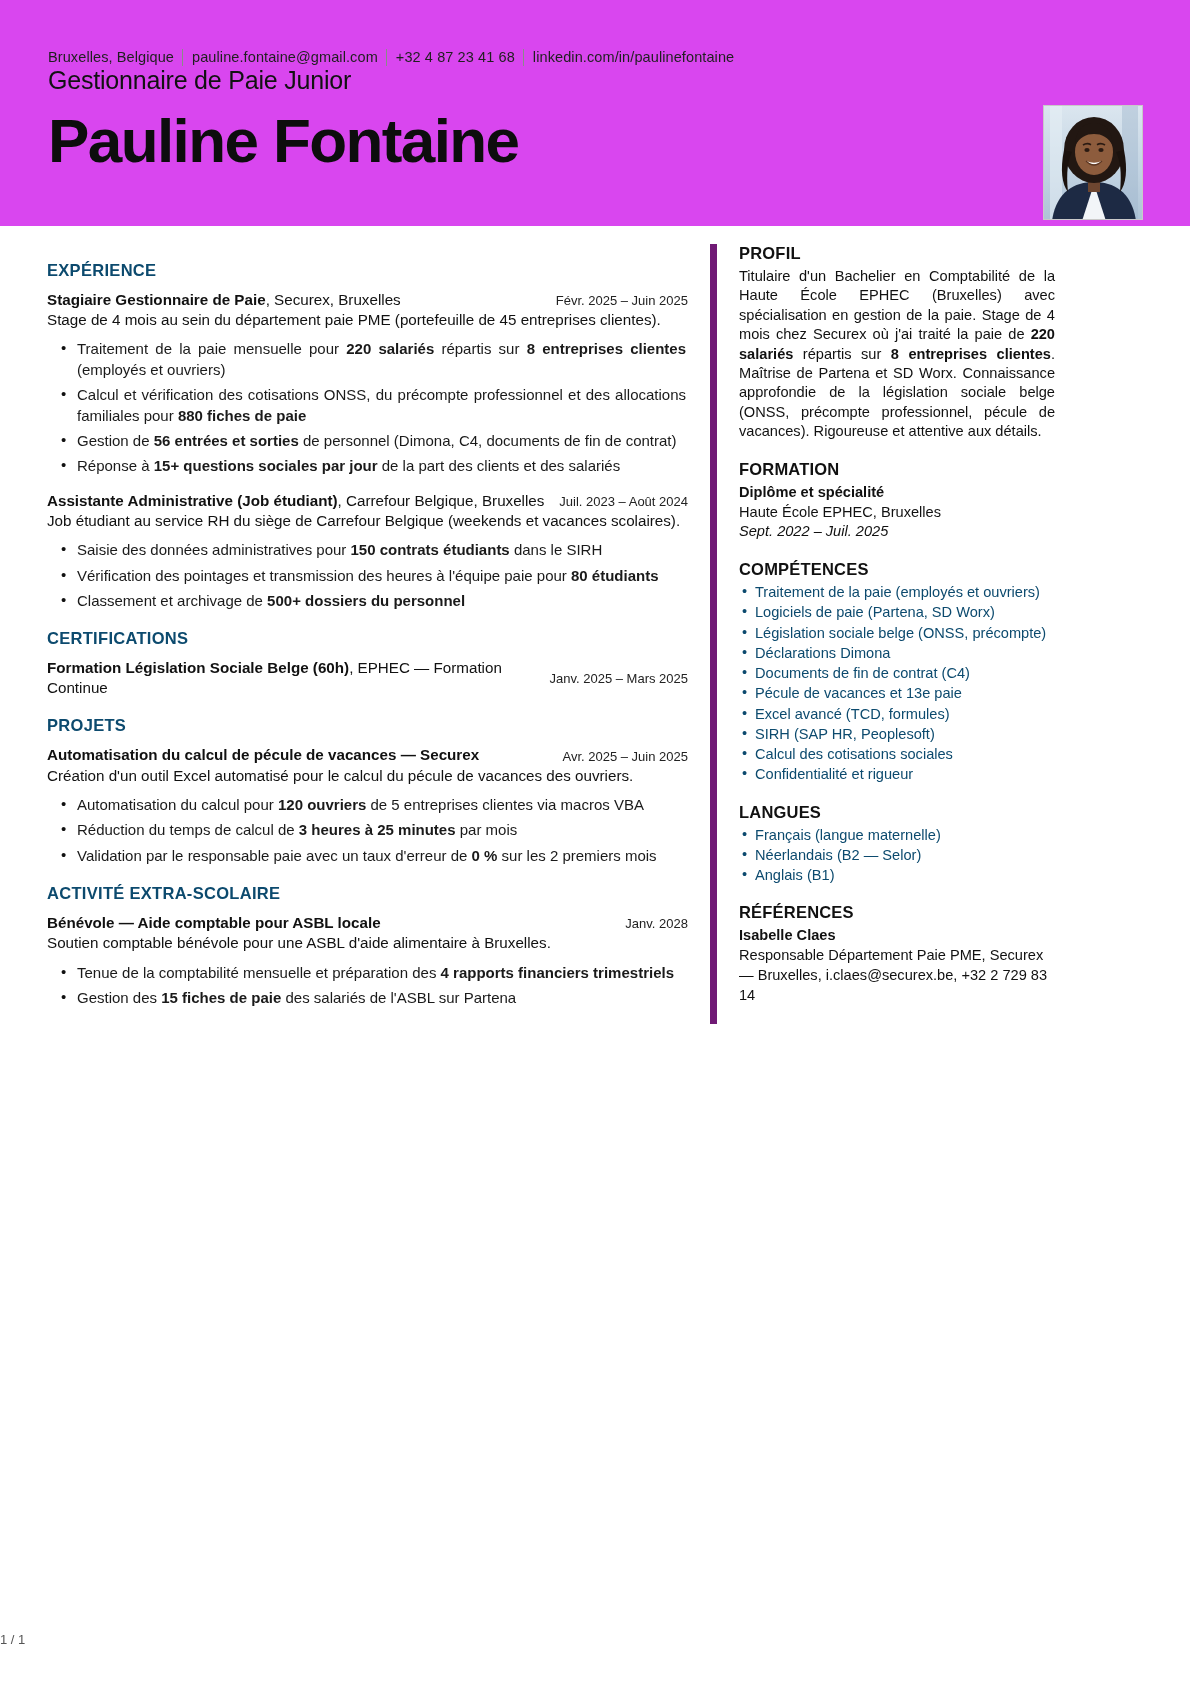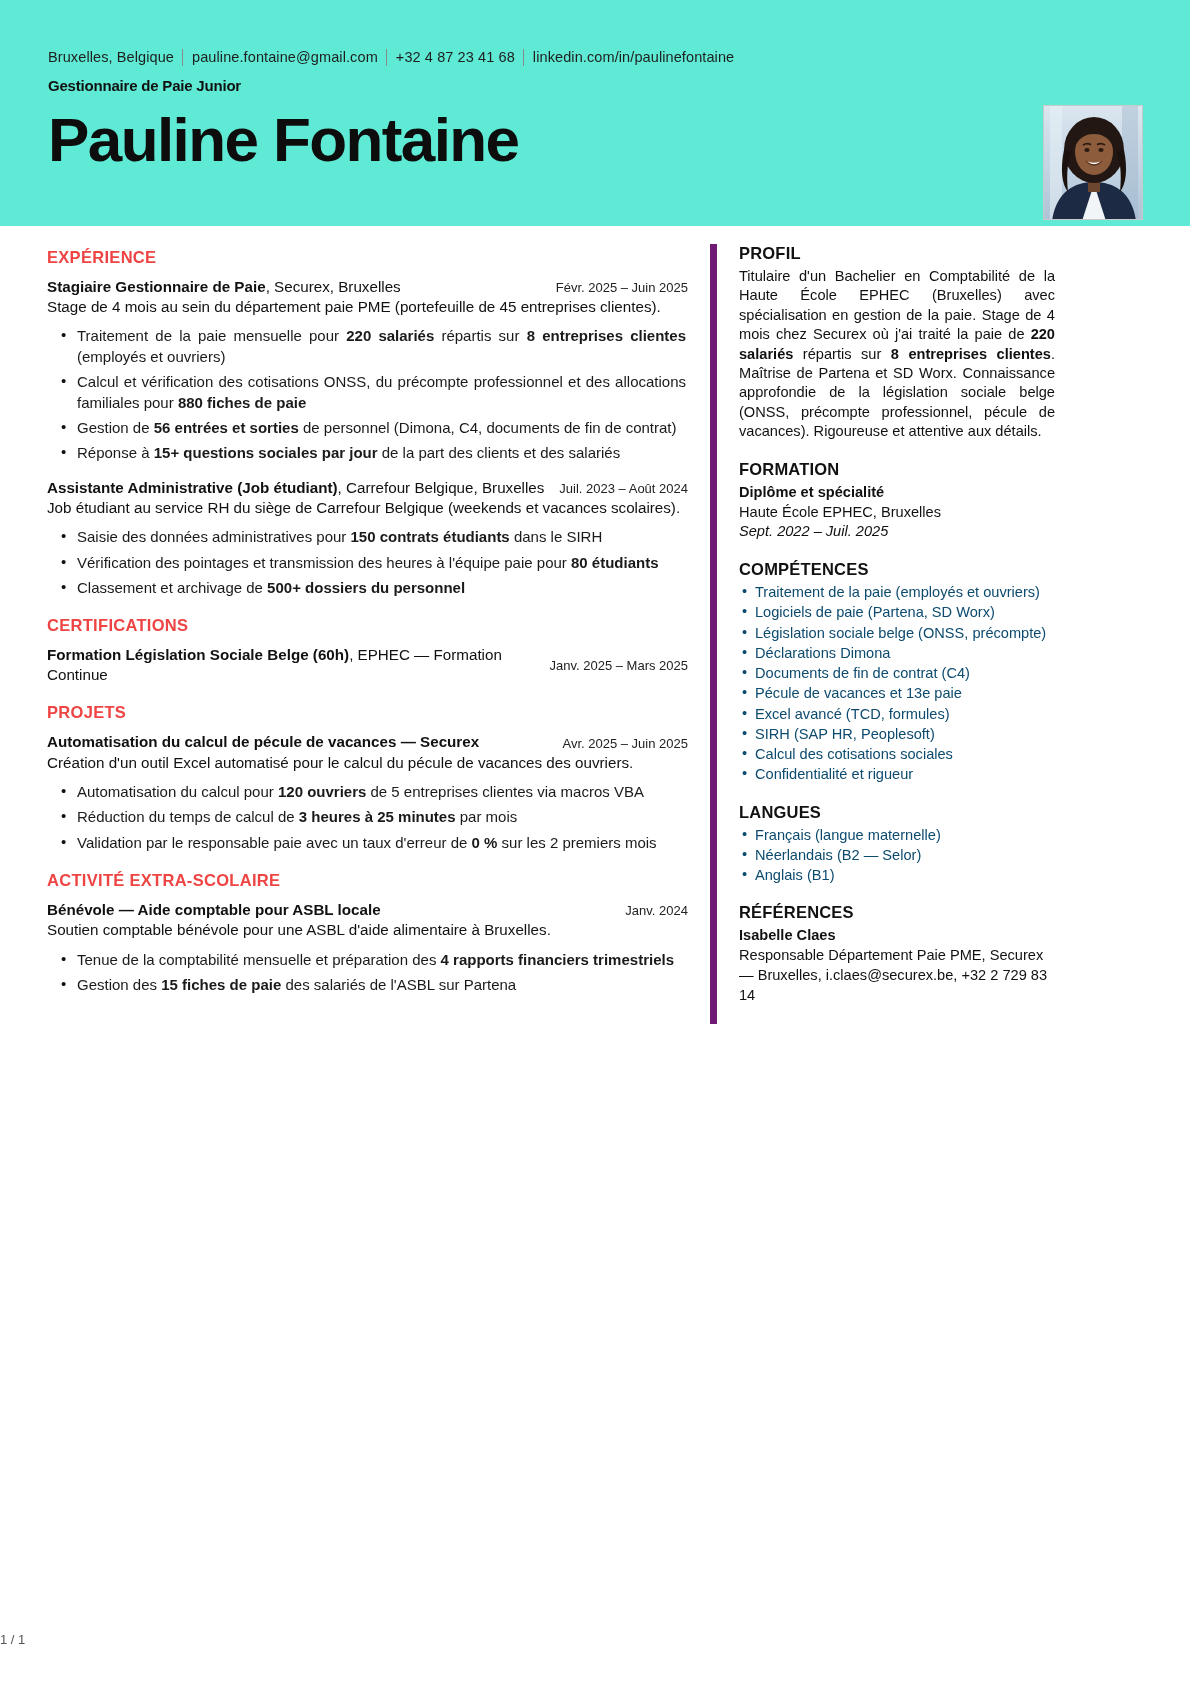--- a/index.html
+++ b/index.html
@@ -9,21 +9,21 @@
     height: 1683px;
     background: #ffffff;
     font-family: "Liberation Sans", sans-serif;
     color: #1a1a1a;
     position: relative;
     overflow: hidden;
   }
 
   
   .header-band {
-    background: #5eead4;
+    background: #d946ef;
     height: 226px;
     padding: 48px 48px 0 48px;
     position: relative;
   }
   .contact-line {
     font-size: 14.5px;
     color: #1f1f1f;
     letter-spacing: 0.1px;
     display: flex;
     align-items: center;
@@ -32,23 +32,22 @@
   }
   .contact-item { padding-right: 8px; }
   .contact-sep {
     display: inline-block;
     width: 1px;
     height: 17px;
     background: #8a8a8a;
     margin-right: 9px;
   }
   .job-title {
-    font-size: 15px;
-    font-weight: bold;
-    margin-top: 11px;
+    font-size: 25px;
+    font-weight: normal;
     letter-spacing: -0.2px;
     color: #111111;
   }
   .full-name {
     font-size: 62px;
     font-weight: bold;
     letter-spacing: -1.6px;
     margin-top: 15px;
     color: #0d0d0d;
     line-height: 1;
@@ -81,22 +80,22 @@
     padding-left: 22px;
     border-left: 7px solid #701a75;
     min-height: 760px;
   }
 
   
   .sec-head {
     font-size: 16.5px;
     font-weight: bold;
     letter-spacing: 0.3px;
-    color: #ef4444;
-    margin: 4px 0 10px 0;
+    color: #0c4a6e;
+    margin: 17px 0 10px 0;
   }
   .sec-block { margin-bottom: 18px; }
 
   .entry { margin-bottom: 2px; }
   .entry-row {
     display: flex;
     justify-content: space-between;
     align-items: center;
     gap: 12px;
   }
@@ -325,21 +324,21 @@
           </div>
         </div>
     </div>
 
     <div class="sec-block">
       <div class="sec-head">ACTIVITÉ EXTRA-SCOLAIRE</div>
       <div>
           <div class="entry">
             <div class="entry-row">
               <div class="entry-title"><b>Bénévole — Aide comptable pour ASBL locale</b></div>
-              <div class="entry-date">Janv. 2024</div>
+              <div class="entry-date">Janv. 2028</div>
             </div>
             <div class="entry-sub">Soutien comptable bénévole pour une ASBL d'aide alimentaire à Bruxelles.</div>
             <ul class="bullets">
               <li>Tenue de la comptabilité mensuelle et préparation des <b>4 rapports financiers trimestriels</b></li>
               <li>Gestion des <b>15 fiches de paie</b> des salariés de l'ASBL sur Partena</li>
             </ul>
           </div>
         </div>
     </div>
 

